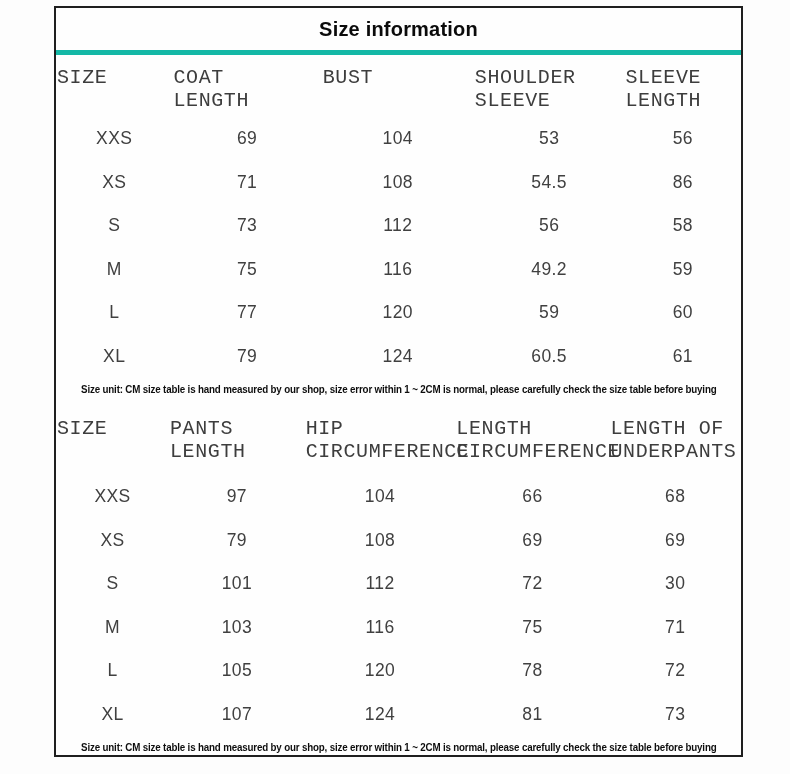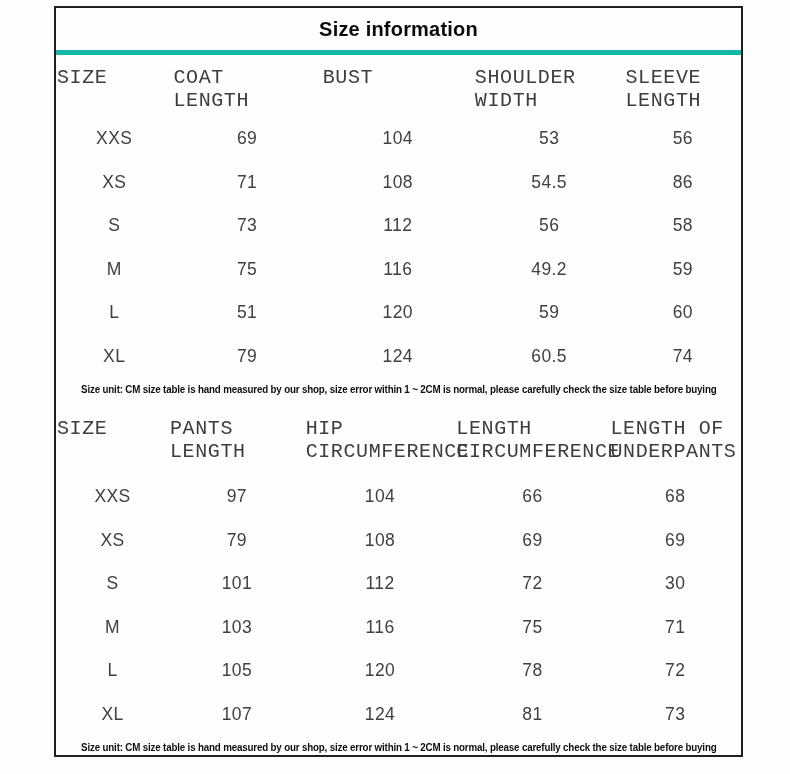--- a/index.html
+++ b/index.html
@@ -101,21 +101,21 @@
         <col class="c4">
         <col class="c5">
     </colgroup>
     <thead>
       <tr>
           <th>SIZE</th>
           <th>COAT
 LENGTH</th>
           <th>BUST</th>
           <th>SHOULDER
-WIDTH</th>
+SLEEVE</th>
           <th>SLEEVE
 LENGTH</th>
         </tr>
     </thead>
     <tbody>
         <tr class="data-row">
           <td>XXS</td>
           <td>69</td>
           <td>104</td>
           <td>53</td>
@@ -137,31 +137,31 @@
         </tr>
         <tr class="data-row">
           <td>M</td>
           <td>75</td>
           <td>116</td>
           <td>49.2</td>
           <td>59</td>
         </tr>
         <tr class="data-row">
           <td>L</td>
-          <td>51</td>
+          <td>77</td>
           <td>120</td>
           <td>59</td>
           <td>60</td>
         </tr>
         <tr class="data-row">
           <td>XL</td>
           <td>79</td>
           <td>124</td>
           <td>60.5</td>
-          <td>74</td>
+          <td>61</td>
         </tr>
       </tbody>
   </table>
 
   <div class="note">
     <span class="note-text">Size unit: CM size table is hand measured by our shop, size error within 1 ~ 2CM is normal, please carefully check the size table before buying</span>
   </div>
 
   <table class="t2">
     <colgroup>

